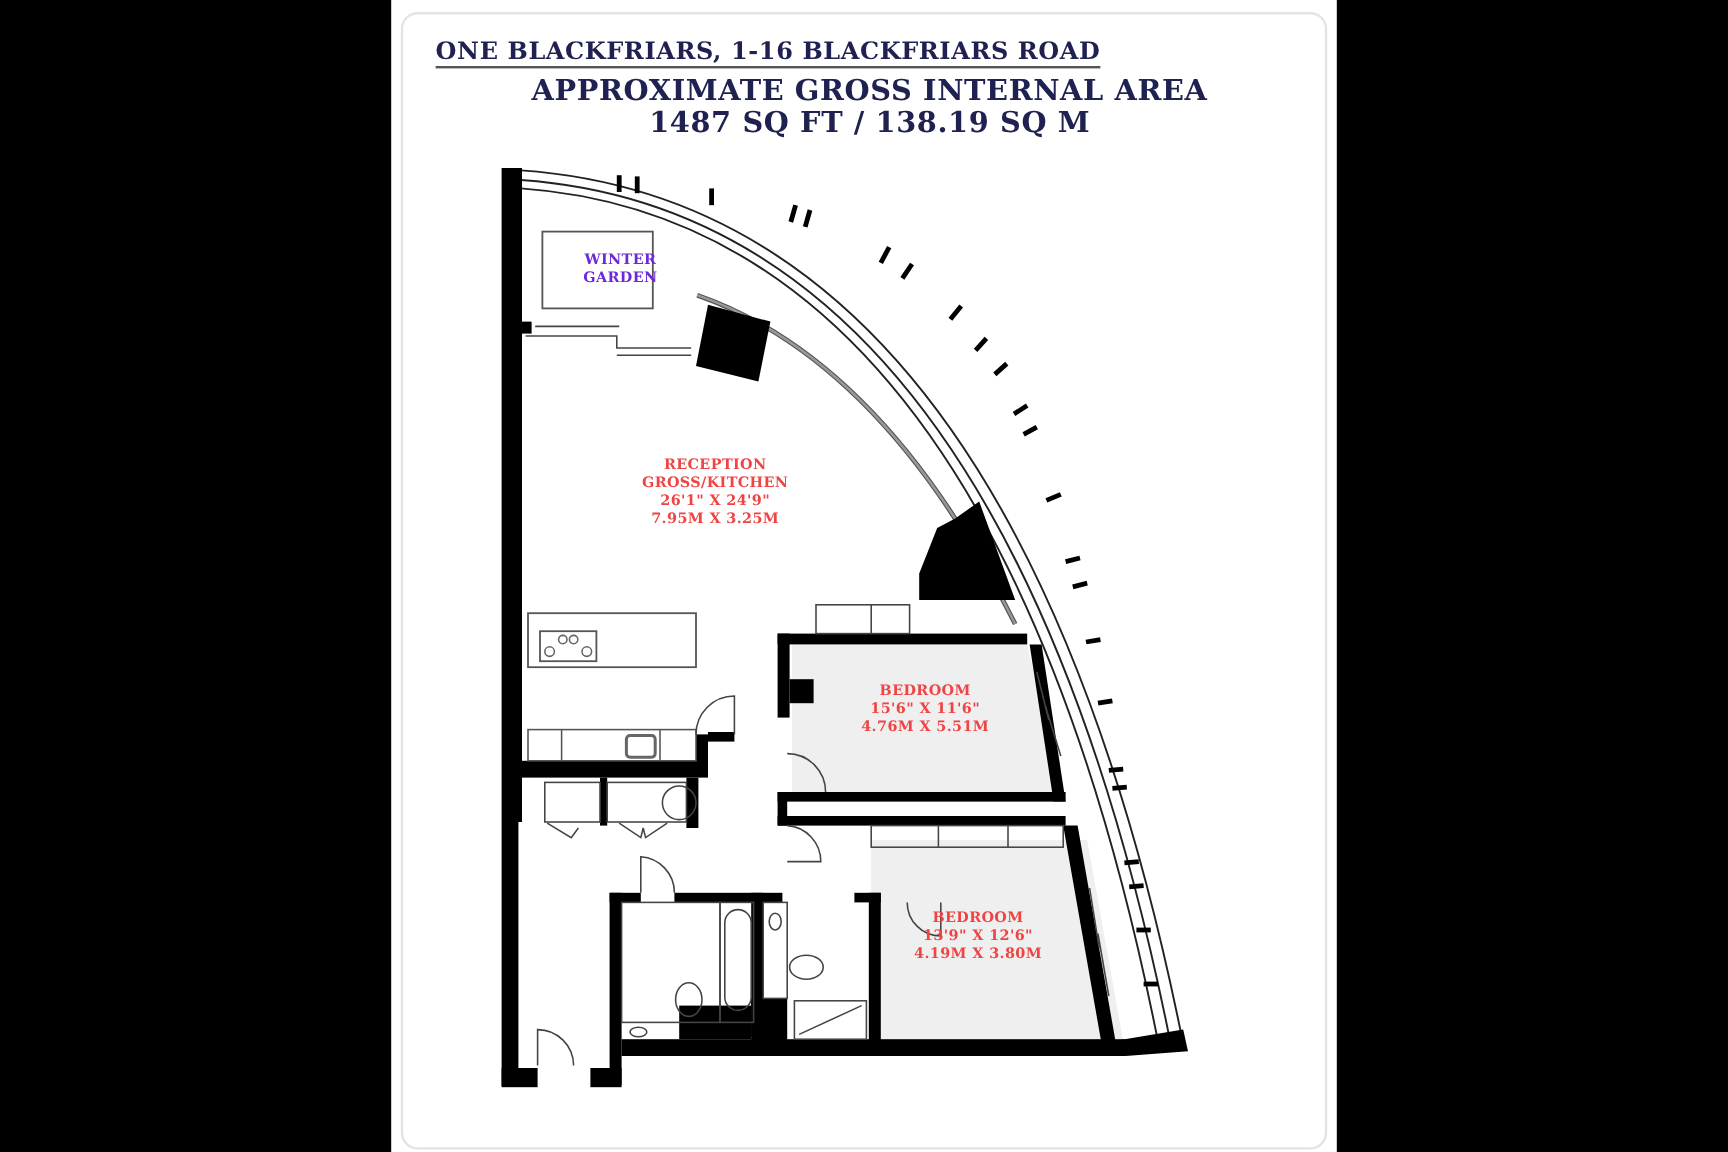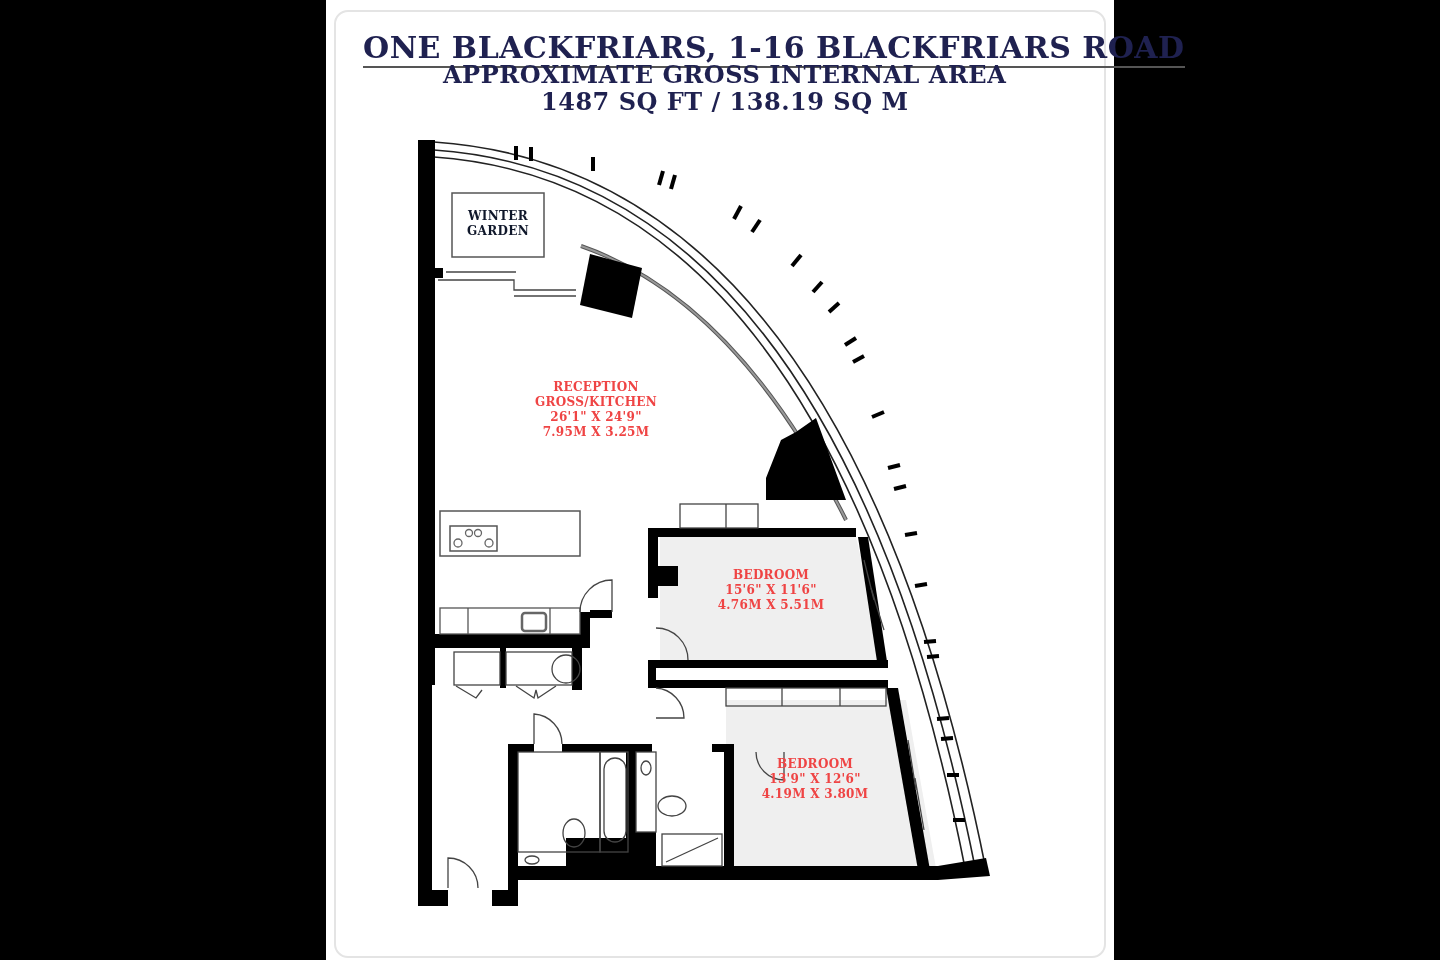--- a/index.html
+++ b/index.html
@@ -1,20 +1,20 @@
 <!DOCTYPE html>
 <html><head>
 <meta charset="utf-8">
 <style>
   html, body { margin:0; padding:0; }
   body { width:1440px; height:960px; background:#000; position:relative; overflow:hidden; font-family:"Liberation Serif", serif; }
   .page { position:absolute; left:326px; top:0; width:788px; height:960px; background:#fff; }
   .frame { position:absolute; left:8px; top:10px; width:772px; height:948px; border:2px solid #e4e4e4; border-radius:14px; box-sizing:border-box; }
   .title-block { position:absolute; left:0; top:30px; width:788px; color:#1f2150; font-weight:bold; font-family:"DejaVu Serif", serif; letter-spacing:0.5px; }
-  .t1 { position:absolute; left:37px; top:0; font-size:30px; white-space:nowrap; border-bottom:2px solid #555; padding-bottom:1px; }
+  .t1 { position:absolute; left:37px; top:0; font-size:20px; white-space:nowrap; border-bottom:2px solid #555; padding-bottom:1px; }
   .t2 { position:absolute; left:117px; top:30px; font-size:24px; white-space:nowrap; }
   .t3 { position:absolute; left:215px; top:57px; font-size:24px; white-space:nowrap; }
   svg.plan { position:absolute; left:0; top:0; }
   .room-label { position:absolute; text-align:center; font-family:"DejaVu Serif", serif; font-weight:bold; color:#ef4444; font-size:12px; line-height:15px; letter-spacing:0.3px; }
   .room-label div { white-space:nowrap; }
 </style>
 </head>
 <body>
 
 <div class="page">
@@ -172,21 +172,21 @@
     </g>
 
     <g fill="none" stroke="#444" stroke-width="1.3">
       <line x1="538" y1="560" x2="548" y2="600"></line>
       <line x1="545" y1="588" x2="558" y2="630"></line>
       <line x1="582" y1="740" x2="590" y2="790"></line>
       <line x1="589" y1="778" x2="598" y2="830"></line>
     </g>
   </svg>
 
-  <div class="room-label" style="left:126px; top:209px; width:92px; color:#0f172a;">
+  <div class="room-label" style="left:126px; top:209px; width:92px; color:#6d28d9;padding-left:19px;">
     <div>WINTER</div>
     <div>GARDEN</div>
   </div>
 
   <div class="room-label" style="left:170px; top:380px; width:200px;">
     <div>RECEPTION</div>
     <div>GROSS/KITCHEN</div>
     <div>26'1" X 24'9"</div>
     <div>7.95M X 3.25M</div>
   </div>

